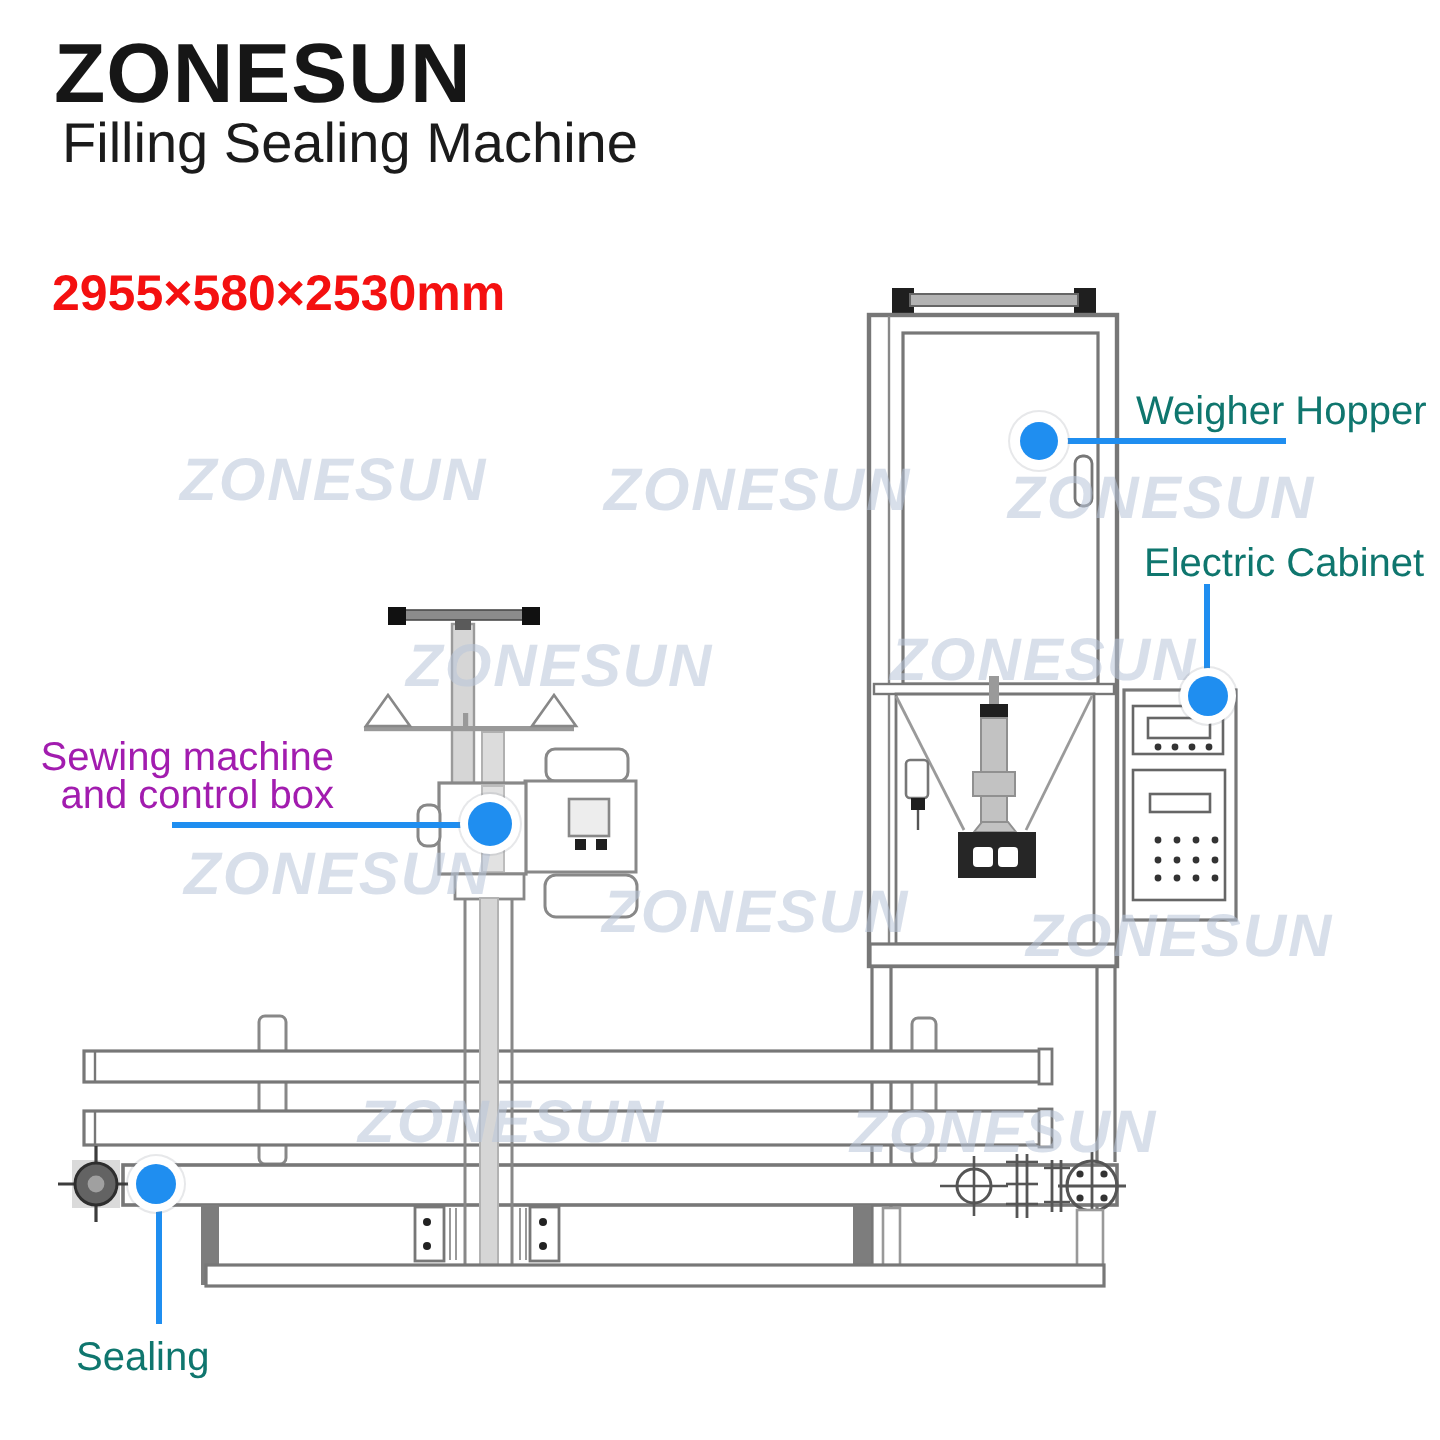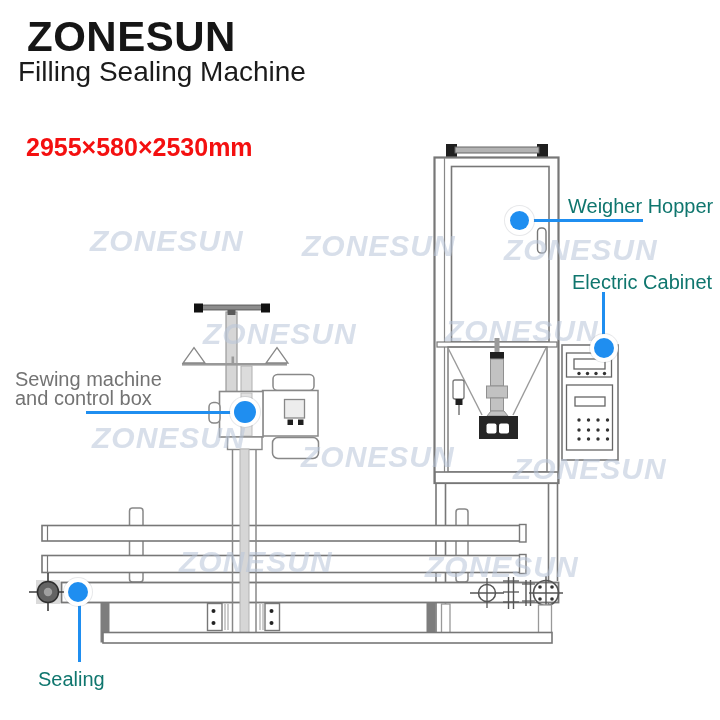--- a/index.html
+++ b/index.html
@@ -3,30 +3,30 @@
 <meta charset="utf-8">
 <style>
   html,body{margin:0;padding:0;background:#fff;}
   #stage{
     position:relative;width:720px;height:720px;background:#ffffff;overflow:hidden;
     font-family:"Liberation Sans","DejaVu Sans",sans-serif;
   }
   .abs{position:absolute;}
   
   .brand{left:27px;top:16px;font-size:42px;font-weight:800;letter-spacing:.5px;color:#161616;line-height:1;}
-  .subtitle{left:18px;top:58px;font-size:28px;font-weight:400;color:#1b1b1b;line-height:1;}
+  .subtitle{left:31px;top:58px;font-size:28px;font-weight:400;color:#1b1b1b;line-height:1;}
   .dims{left:26px;top:135px;font-size:25px;font-weight:700;color:#f41010;line-height:1;}
   
   .wm{
     font-size:30px;font-weight:700;font-style:italic;letter-spacing:1px;
     color:#b9c6da;opacity:.55;line-height:1;white-space:nowrap;pointer-events:none;
   }
   
   .lbl{font-size:20px;color:#0f766e;line-height:1;white-space:nowrap;}
-  .lbl2{font-size:20px;color:#737373;line-height:19px;text-align:left;width:152px;}
+  .lbl2{font-size:20px;color:#a21caf;line-height:19px;text-align:right;width:152px;}
   
   .cline{background:#1f8ef0;}
   .ring{background:#ffffff;border-radius:50%;box-shadow:0 0 0 1px rgba(120,130,140,.18);}
   .dot{background:#1f8ef0;border-radius:50%;}
   svg{display:block;}
 </style>
 </head>
 <body>
 
 <div id="stage">

